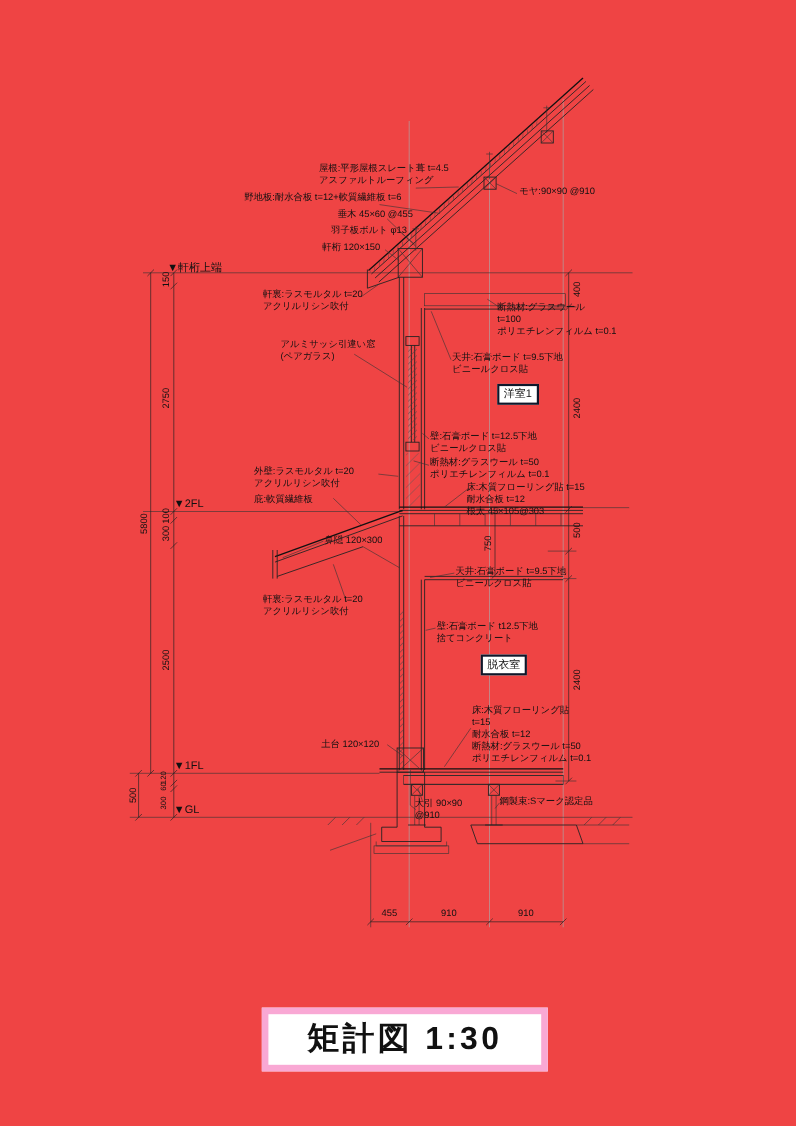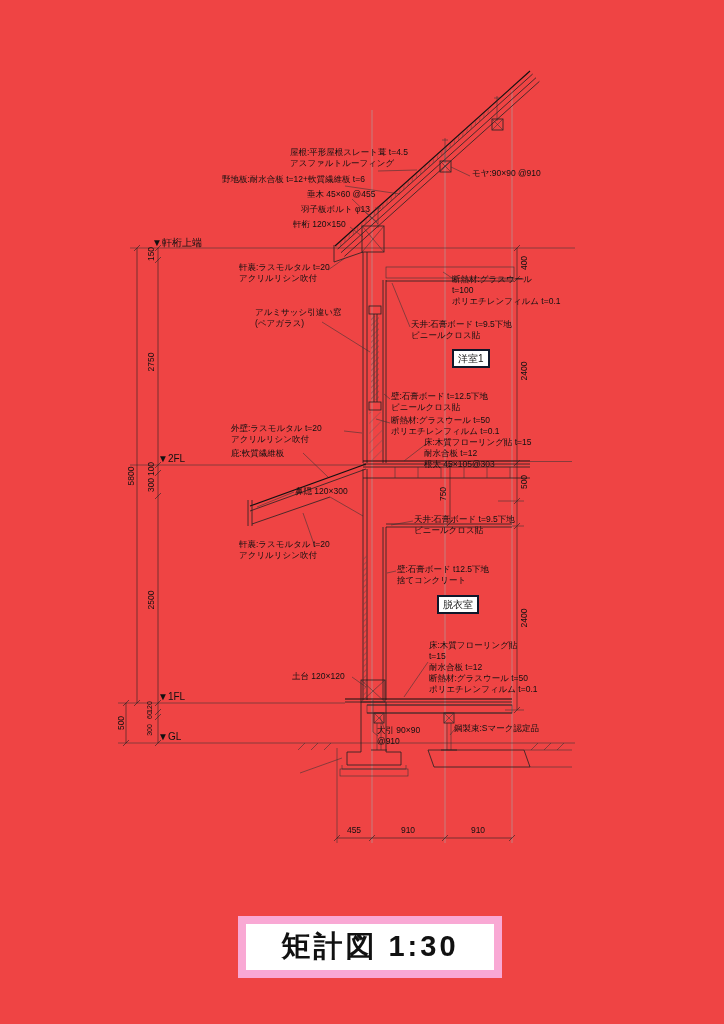--- a/index.html
+++ b/index.html
@@ -10,21 +10,21 @@
   .m{stroke:#222;stroke-width:0.8;fill:none}
   .t{stroke:#333;stroke-width:0.55;fill:none}
   .g{stroke:#a9a9a9;stroke-width:0.6;fill:none}
   .d{stroke:#222;stroke-width:0.6;fill:none}
   .anno{position:absolute;font-size:8.5px;line-height:1.28;white-space:pre-line;color:#111}
   .lvl{position:absolute;font-size:10px;color:#111;white-space:nowrap}
   .room{position:absolute;font-size:10px;border:2px solid #0f172a;padding:0 4px;line-height:15px;background:#fff;white-space:nowrap}
   .dim{position:absolute;font-size:8.5px;color:#111;white-space:nowrap;transform:translate(-50%,-50%)}
   .dim.v{transform:translate(-50%,-50%) rotate(-90deg)}
   .dim.s{font-size:7px}
-  .titleblock{position:absolute;left:238px;top:916px;width:248px;height:46px;border:8px solid #f9a8d4;
+  .titleblock{position:absolute;left:238px;top:916px;width:248px;height:46px;border:6px solid #f9a8d4;
               display:flex;align-items:center;justify-content:center;
               font-size:29px;font-weight:bold;letter-spacing:3px;background:#fff}
 </style>
 </head>
 <body>
 
 <div class="page">
 
   <svg width="724" height="1024" viewBox="0 0 724 1024">
     <defs>

